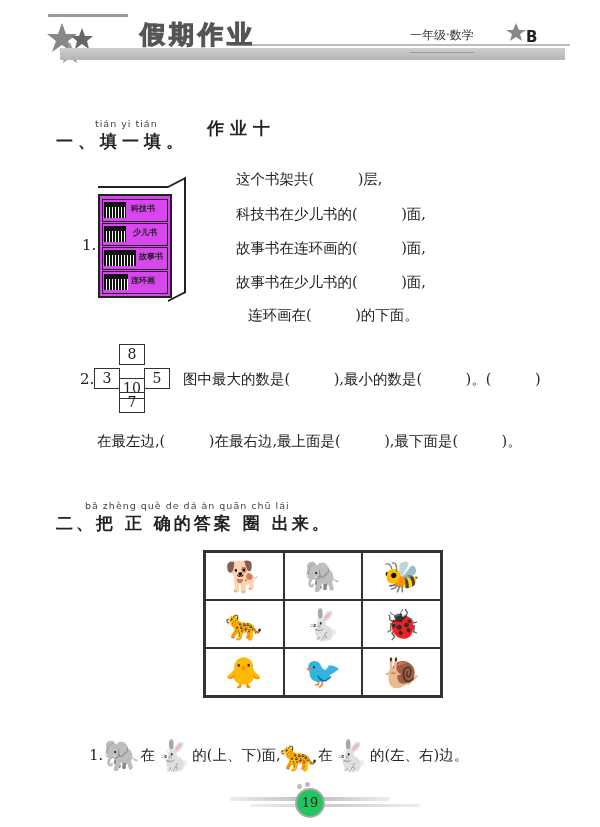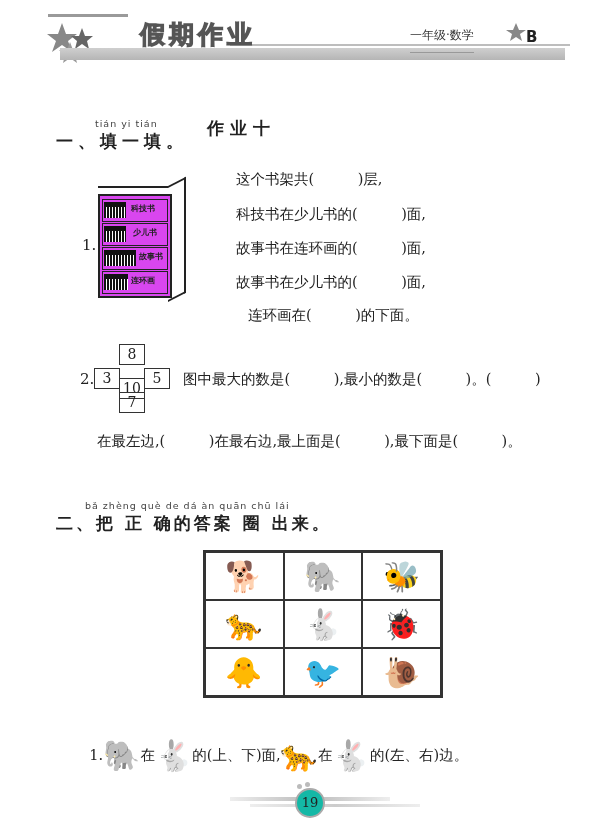--- a/index.html
+++ b/index.html
@@ -25,21 +25,21 @@
   .books{position:absolute;left:1px;top:2px;height:16px;background:repeating-linear-gradient(90deg,#111 0 2px,#fff 2px 3px);}
   .books::before{content:"";position:absolute;left:0;top:0;right:0;height:5px;background:#111;}
   .tag{position:absolute;top:3px;font-size:8px;font-family:"DejaVu Sans",sans-serif;font-weight:bold;}
   .cell{position:absolute;width:24px;height:19px;border:1px solid #333;text-align:center;font-size:14px;line-height:19px;}
   
   .grid{position:absolute;left:203px;top:550px;width:236px;height:144px;border:2px solid #333;display:grid;grid-template-columns:repeat(3,1fr);grid-template-rows:repeat(3,1fr);}
   .gc{border:1px solid #333;display:flex;align-items:center;justify-content:center;font-size:30px;color:#333;}
   .inline-icon{display:inline-block;vertical-align:middle;font-size:30px;line-height:36px;}
   .footer-bar{position:absolute;left:230px;top:797px;width:160px;height:4px;background:linear-gradient(90deg,#eee,#bbb,#eee);}
   .footer-bar2{position:absolute;left:250px;top:804px;width:170px;height:3px;background:linear-gradient(90deg,#eee,#ccc,#eee);}
-  .pnum{position:absolute;left:295px;top:788px;width:26px;height:26px;border:2px solid #aaa;border-radius:50%;background:#14b8a6;text-align:center;line-height:26px;font-size:13px;}
+  .pnum{position:absolute;left:295px;top:788px;width:26px;height:26px;border:2px solid #aaa;border-radius:50%;background:#22c55e;text-align:center;line-height:26px;font-size:13px;}
   .dot{position:absolute;width:5px;height:5px;border-radius:50%;background:#bbb;}
 </style>
 </head>
 <body>
 
 <div class="abs" style="left:42px;top:18px;width:60px;height:50px;">
   <svg width="60" height="50">
     <polygon points="20,5 24,16 35,16 26,23 30,34 20,27 10,34 14,23 5,16 16,16" fill="#888"></polygon>
     <polygon points="40,10 43,18 51,18 45,23 47,31 40,26 33,31 35,23 29,18 37,18" fill="#666"></polygon>
     <polygon points="28,24 31,32 39,32 33,37 35,45 28,40 21,45 23,37 17,32 25,32" fill="#999"></polygon>

